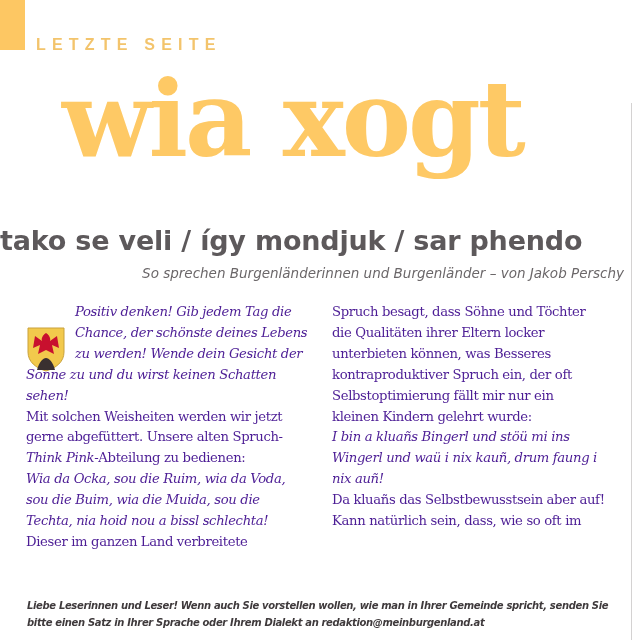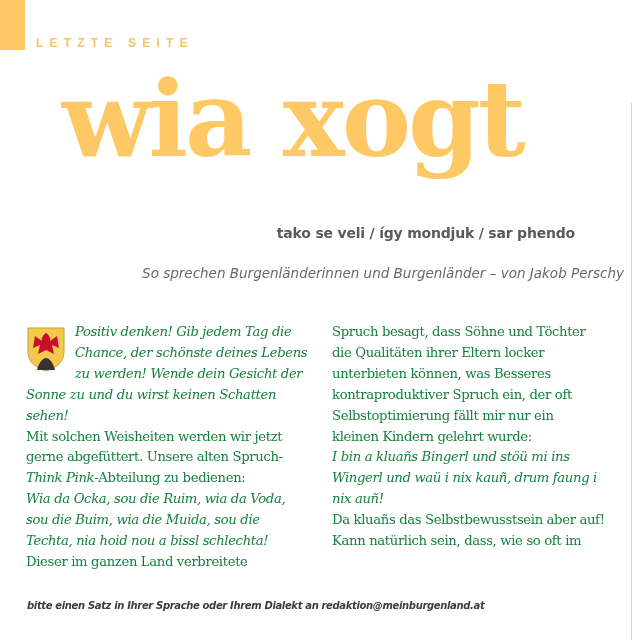--- a/index.html
+++ b/index.html
@@ -3,42 +3,42 @@
   <meta charset="utf-8">
   <style>
     html, body { margin: 0; padding: 0; }
     body {
       width: 635px; height: 640px; background: #ffffff; position: relative; overflow: hidden;
       font-family: "DejaVu Serif", serif; color: #3b3638;
     }
     .accent-block { position: absolute; left: 0; top: 0; width: 25px; height: 50px; background: #fdc763; }
     .kicker {
       position: absolute; left: 36px; top: 36px;
-      font-family: "Liberation Sans", sans-serif; font-weight: bold; font-size: 12px;
+      font-family: "Liberation Sans", sans-serif; font-weight: bold; font-size: 16px;
       letter-spacing: 6.2px; color: #f3c46c;
     }
     .title {
       position: absolute; left: 62px; top: 68px; width: 540px;
       font-family: "DejaVu Serif", serif; font-weight: bold; font-size: 104px; line-height: 1;
       color: #fec965; letter-spacing: -3px; white-space: nowrap;
     }
     .right-rule { position: absolute; left: 631px; top: 103px; width: 1px; height: 537px; background: #d4d2d2; }
     .subtitle {
       position: absolute; left: 0; width: 575px; top: 225px; text-align: right;
-      font-family: "DejaVu Sans", sans-serif; font-weight: bold; font-size: 14px; color: #5d595b;
+      font-family: "DejaVu Sans", sans-serif; font-weight: bold; font-size: 27px; color: #5d595b;
       letter-spacing: -0.2px; white-space: nowrap;
     }
     .byline {
       position: absolute; left: 8px; width: 616px; top: 265px; text-align: right;
       font-family: "DejaVu Sans", sans-serif; font-style: italic; font-size: 13.5px; color: #6b6769;
       white-space: nowrap;
     }
     .col {
-      position: absolute; top: 322px; font-family: "DejaVu Serif", serif; font-size: 13.2px;
-      line-height: 20.9px; color: #15803d;
+      position: absolute; top: 302px; font-family: "DejaVu Serif", serif; font-size: 13.2px;
+      line-height: 20.9px; color: #4c1d95;
     }
     .col-left { left: 26px; width: 300px; }
     .col-right { left: 332px; width: 290px; }
     .line { display: block; white-space: nowrap; letter-spacing: -0.35px; }
     .it { font-style: italic; }
     .indent { padding-left: 49px; }
     .crest { position: absolute; left: 26px; top: 326px; width: 40px; height: 46px; }
     .footer {
       position: absolute; left: 27px; top: 597px; width: 600px;
       font-family: "DejaVu Sans", sans-serif; font-style: italic; font-weight: bold; font-size: 10px;
@@ -88,14 +88,15 @@
   <span class="line">Selbstoptimierung fällt mir nur ein</span>
   <span class="line">kleinen Kindern gelehrt wurde:</span>
   <span class="line it">I bin a kluañs Bingerl und stöü mi ins</span>
   <span class="line it">Wingerl und waü i nix kauñ, drum faung i</span>
   <span class="line it">nix auñ!</span>
   <span class="line">Da kluañs das Selbstbewusstsein aber auf!</span>
   <span class="line">Kann natürlich sein, dass, wie so oft im</span>
 </div>
 
 <div class="footer">
+  <span class="line">Liebe Leserinnen und Leser! Wenn auch Sie vorstellen wollen, wie man in Ihrer Gemeinde spricht, senden Sie</span>
   <span class="line"><span>bitte einen Satz in Ihrer Sprache oder Ihrem Dialekt an </span><span>redaktion@meinburgenland.at</span></span>
 </div>
 
 </body></html>

